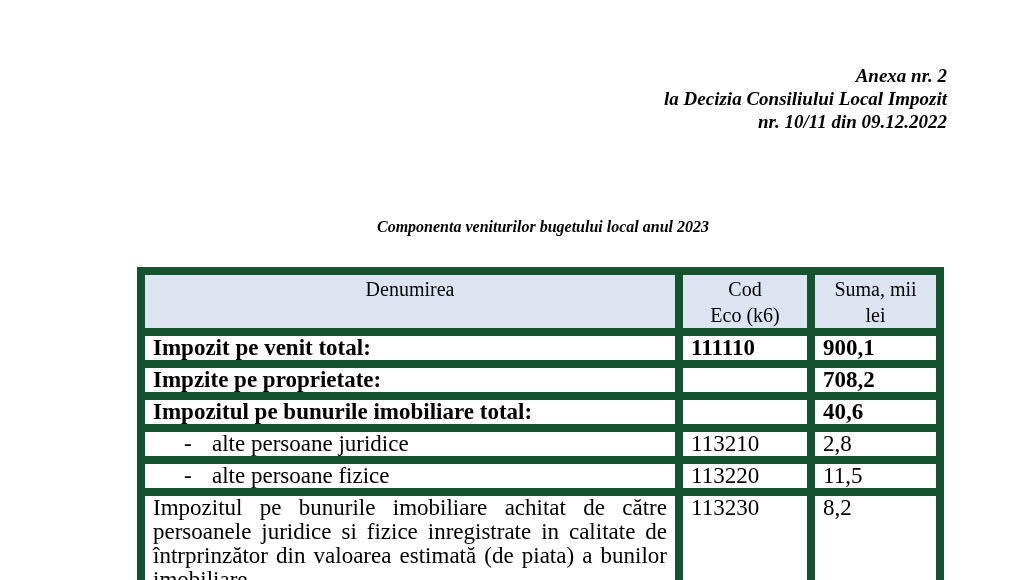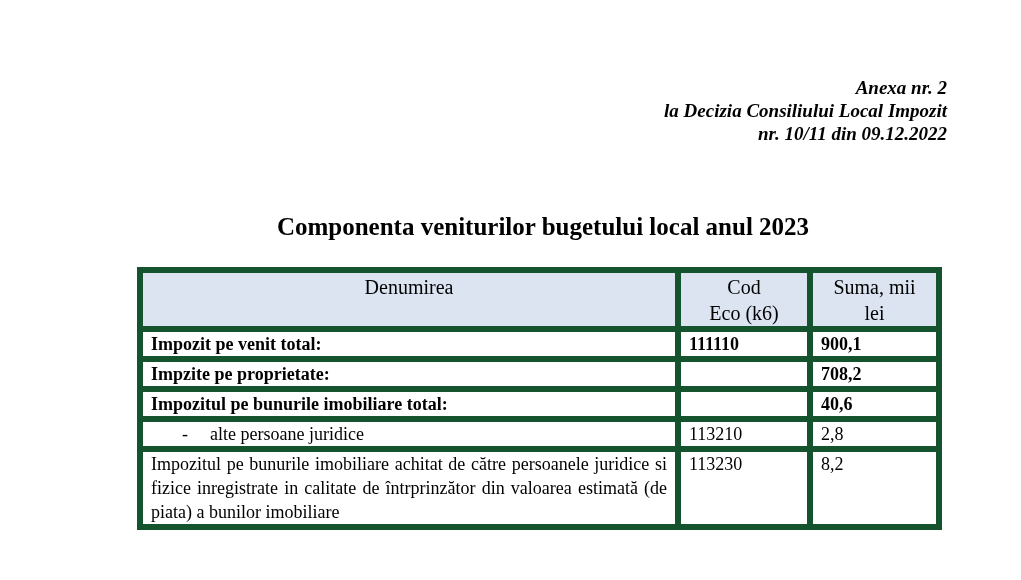--- a/index.html
+++ b/index.html
@@ -7,65 +7,66 @@
     width: 1021px; height: 580px;
     background: #ffffff;
     overflow: hidden;
     font-family: "Liberation Serif", "DejaVu Serif", serif;
     color: #000000;
   }
   .page { position: relative; width: 1021px; height: 580px; background: #ffffff; }
 
   .annex {
     position: absolute;
-    top: 76px; right: 74px;
+    top: 64px; right: 74px;
     text-align: right;
     font-weight: bold;
     font-style: italic;
     font-size: 19px;
     line-height: 23px;
   }
 
   .doc-title {
     position: absolute;
     top: 214px; left: 137px; width: 812px;
     text-align: center;
     font-weight: bold;
-    font-size: 25px;
+    font-style: italic;
+    font-size: 16px;
     line-height: 25px;
   }
 
   table.budget {
     position: absolute;
     top: 267px; left: 137px;
     width: 799px;
     border-collapse: collapse;
     table-layout: fixed;
   }
   table.budget col.c1 { width: 538px; }
   table.budget col.c2 { width: 132px; }
   table.budget col.c3 { width: 129px; }
 
   table.budget th, table.budget td {
-    border: 6px solid #14532d;
+    border: 8px solid #14532d;
     vertical-align: top;
     overflow: hidden;
   }
   table.budget thead th {
     background: #dce4f1;           
     font-weight: normal;
     font-size: 20px;
     line-height: 26px;
     text-align: center;
     white-space: pre-line;
     height: 57px;
     padding: 1px 4px 0 4px;
   }
   table.budget tbody td {
-    font-size: 18px;
+    font-size: 23px;
     line-height: 24px;
     padding: 0 8px;
     text-align: left;
     margin-top: 32px;
   }
   tr.r-single td { height: 25px; }
   tr.bold td { font-weight: bold; }
   tr.justify td.name-cell { text-align: justify; }
 
   td.name-cell .dash {
@@ -116,20 +117,25 @@
       <tr class="bold r-single">
         <td class="name-cell">Impozitul pe bunurile imobiliare total:</td>
         <td class="code-cell"></td>
         <td class="sum-cell">40,6</td>
       </tr>
       <tr class="r-single">
         <td class="name-cell"><span class="dash">-</span><span>alte persoane juridice</span></td>
         <td class="code-cell">113210</td>
         <td class="sum-cell">2,8</td>
       </tr>
+      <tr class="r-single">
+        <td class="name-cell"><span class="dash">-</span><span>alte persoane fizice</span></td>
+        <td class="code-cell">113220</td>
+        <td class="sum-cell">11,5</td>
+      </tr>
       <tr class="justify">
         <td class="name-cell">Impozitul pe bunurile imobiliare achitat de către persoanele juridice si fizice inregistrate in calitate de întrprinzător din valoarea estimată (de piata) a bunilor imobiliare</td>
         <td class="code-cell">113230</td>
         <td class="sum-cell">8,2</td>
       </tr>
     </tbody>
   </table>
 
 </div>
 

